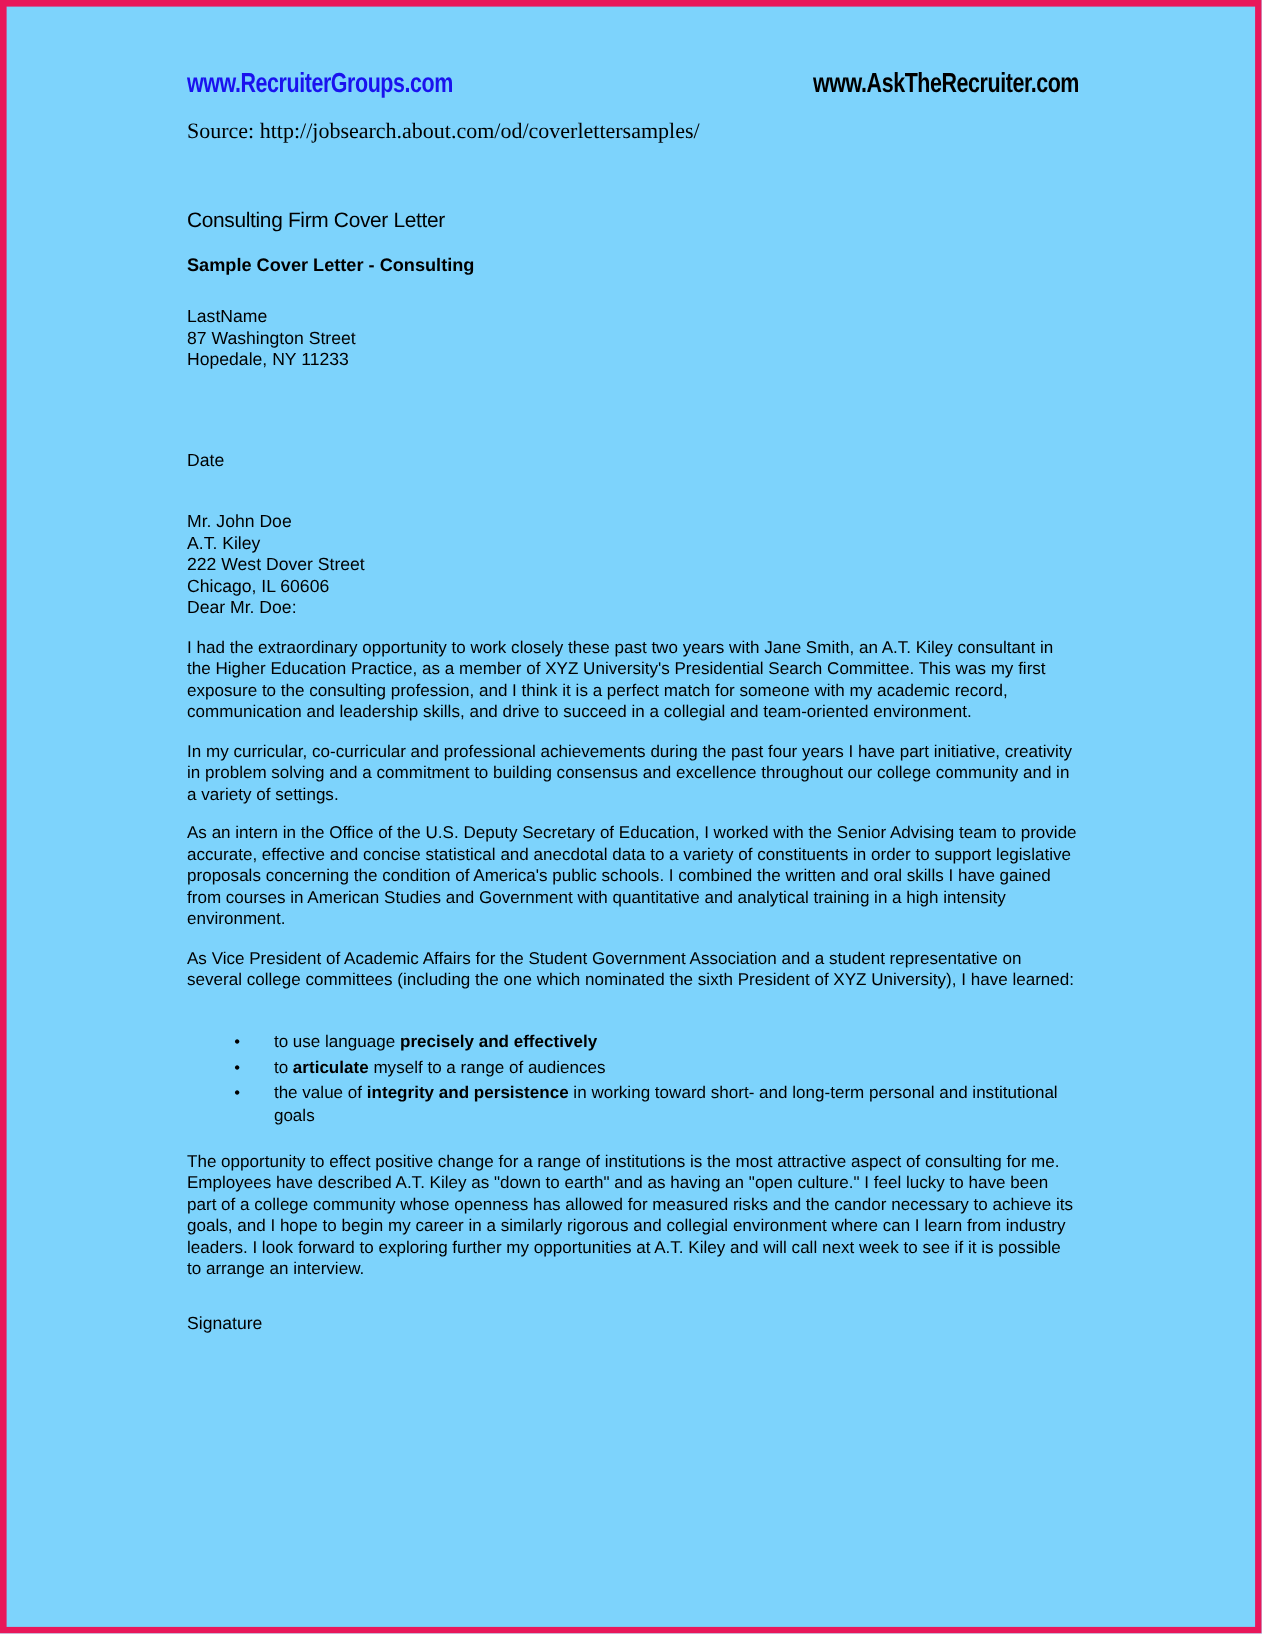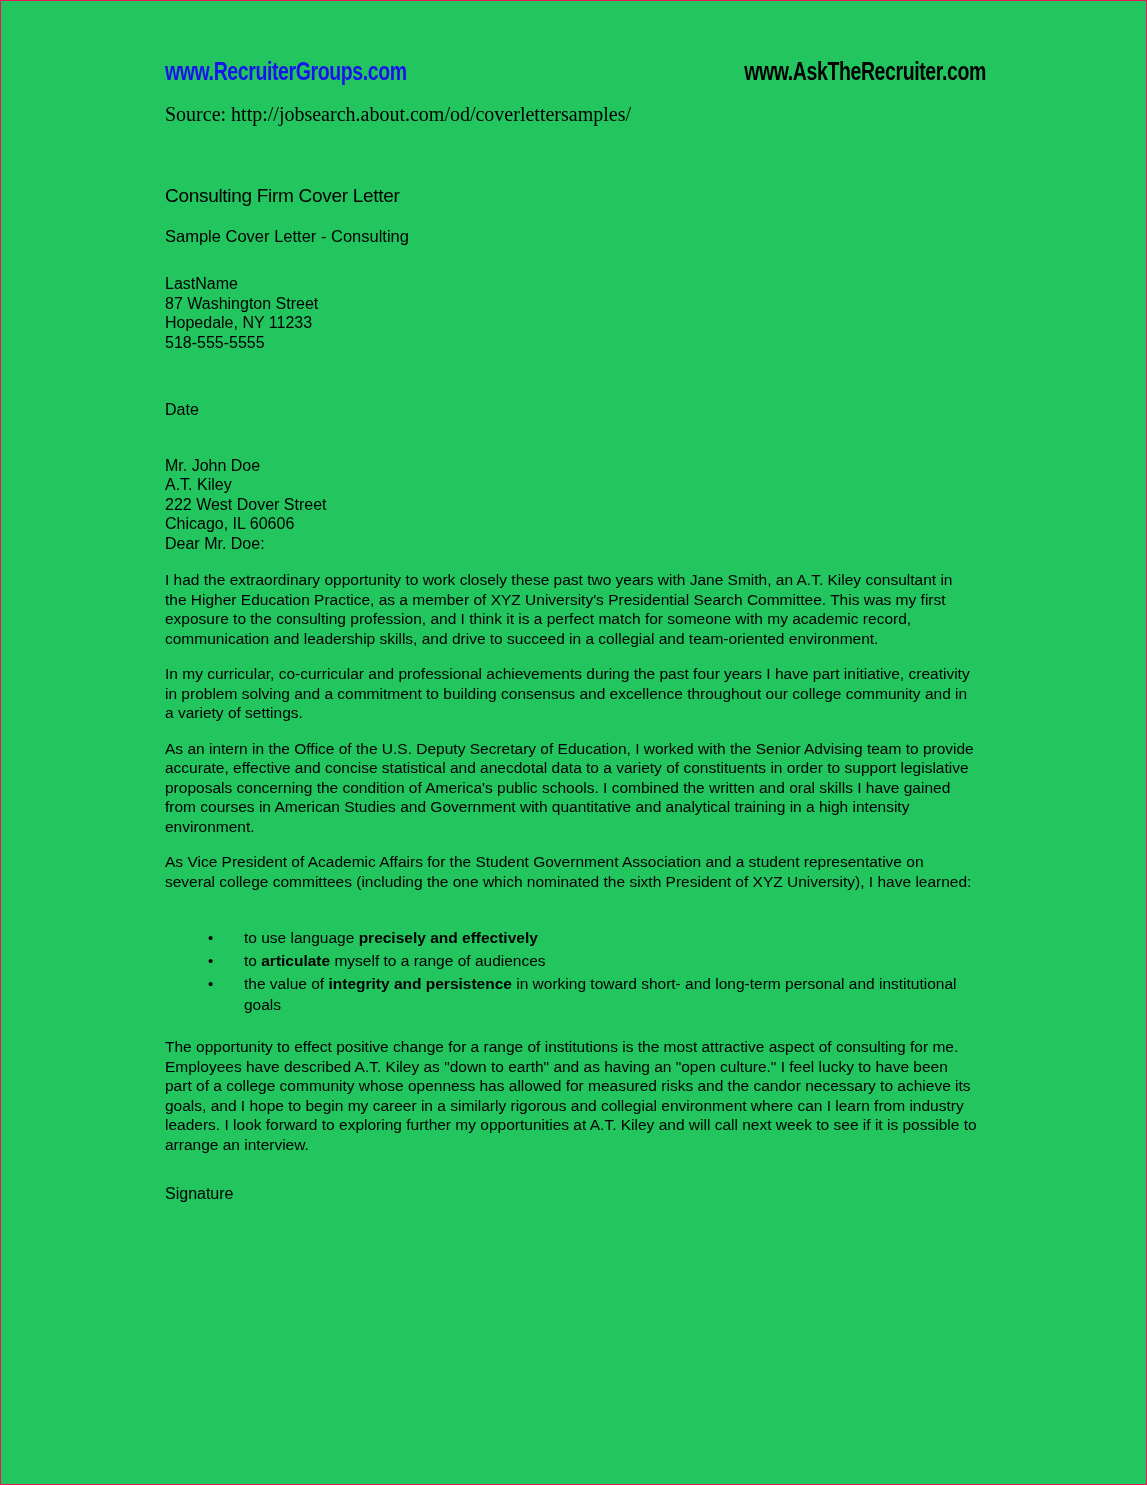--- a/index.html
+++ b/index.html
@@ -1,22 +1,22 @@
 <!DOCTYPE html>
 <html><head>
 <meta charset="utf-8">
 <style>
   html, body { margin: 0; padding: 0; background: #ffffff; }
   .page {
     position: relative;
     width: 1147px;
     height: 1485px;
     box-sizing: border-box;
-    border: 1px solid #701a75;
-    background: #22c55e;
+    border: 6px solid #701a75;
+    background: #7dd3fc;
     overflow: hidden;
     font-family: "Liberation Sans", sans-serif;
     color: #000000;
   }
   .content {
     padding: 0 160px 0 164px;
   }
   
   .header-row {
     margin-top: 56px;
@@ -46,29 +46,29 @@
   .doc-title {
     margin: 52px 0 0 0;
     font-size: 19px;
     font-weight: 400;
     letter-spacing: -0.3px;
     line-height: 34px;
   }
   .doc-subtitle {
     margin: 13px 0 0 0;
     font-size: 16.5px;
-    font-weight: 400;
+    font-weight: 700;
     line-height: 20px;
   }
   .addr-block { margin-top: 28px; }
   .addr-line, .date-line, .salutation-line {
     font-size: 16px;
     line-height: 19.5px;
   }
-  .date-line { margin-top: 48px; }
+  .date-line { margin-top: 72px; }
   .recipient-block { margin-top: 36px; }
   .letter-body { margin-top: 17px; max-width: 812px; }
   .letter-body p {
     margin: 0 0 16px 0;
     font-size: 15.5px;
     line-height: 19.5px;
   }
   ul.bullets {
     list-style: none;
     margin: 36px 0 22px 0;
@@ -107,21 +107,20 @@
     <div class="source-line">Source: http://jobsearch.about.com/od/coverlettersamples/</div>
 
     <h1 class="doc-title">Consulting Firm Cover Letter</h1>
 
     <h2 class="doc-subtitle">Sample Cover Letter - Consulting</h2>
 
     <div class="addr-block">
       <div class="addr-line">LastName</div>
       <div class="addr-line">87 Washington Street</div>
       <div class="addr-line">Hopedale, NY 11233</div>
-      <div class="addr-line">518-555-5555</div>
     </div>
 
     <div class="date-line">Date</div>
 
     <div class="addr-block recipient-block">
       <div class="addr-line">Mr. John Doe</div>
       <div class="addr-line">A.T. Kiley</div>
       <div class="addr-line">222 West Dover Street</div>
       <div class="addr-line">Chicago, IL 60606</div>
       <div class="salutation-line">Dear Mr. Doe:</div>

